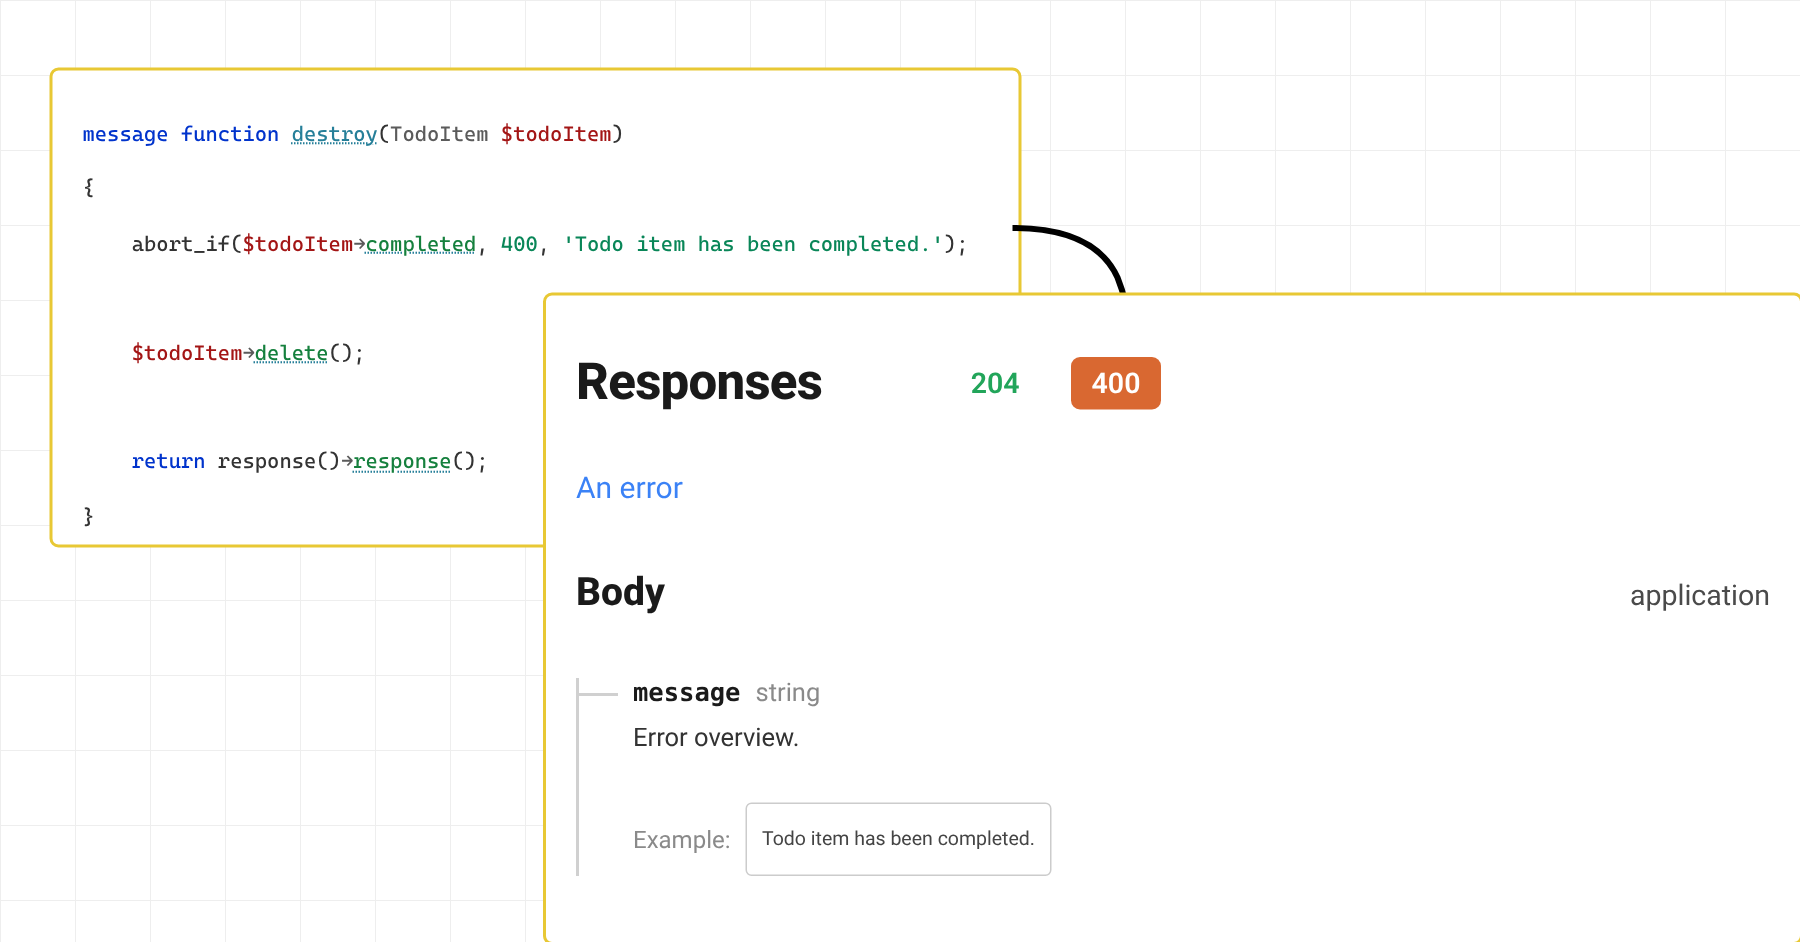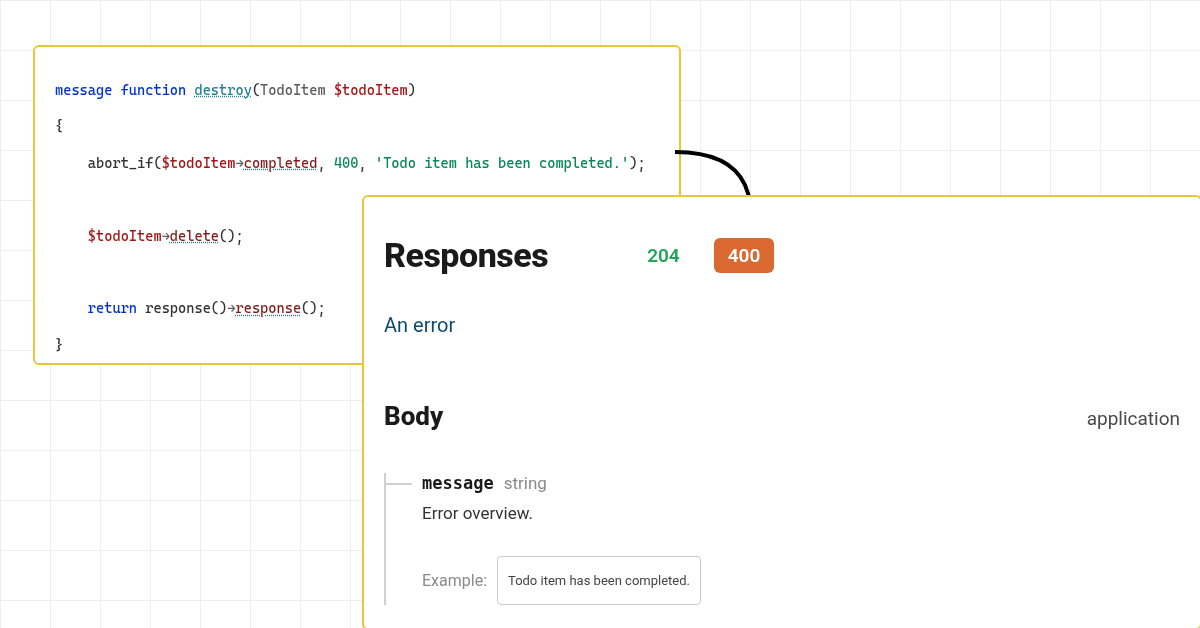--- a/index.html
+++ b/index.html
@@ -41,21 +41,21 @@
     }
     .code-box pre {
       white-space: pre;
       font-family: inherit;
     }
     .kw-public { color: #0033cc; }
     .kw-function { color: #0033cc; }
     .func-name { color: #267f99; text-decoration: underline; text-decoration-style: dotted; text-decoration-color: #267f99; }
     .type-name { color: #5b5b5b; }
     .var-name { color: #a31515; }
-    .method-name { color: #7f1d1d; text-decoration: underline; text-decoration-style: dotted; text-decoration-color: #267f99; }
+    .method-name { color: #15803d; text-decoration: underline; text-decoration-style: dotted; text-decoration-color: #267f99; }
     .number { color: #098658; }
     .string { color: #098658; }
     .return-kw { color: #0033cc; }
     .arrow { color: #5b5b5b; }
     .punct { color: #333; }
     
     .responses-panel {
       position: absolute;
       left: 362px;
       top: 195px;
@@ -89,22 +89,22 @@
     }
     .status-204 {
       color: #22a55a;
     }
     .status-400 {
       background: #d96831;
       color: #ffffff;
     }
     .error-text {
       font-size: 20px;
-      color: #0c4a6e;
-      margin-bottom: 64px;
+      color: #3b82f6;
+      margin-bottom: 43px;
     }
     .body-row {
       display: flex;
       align-items: baseline;
       justify-content: space-between;
       margin-bottom: 42px;
     }
     .body-title {
       font-size: 26px;
       font-weight: 800;

